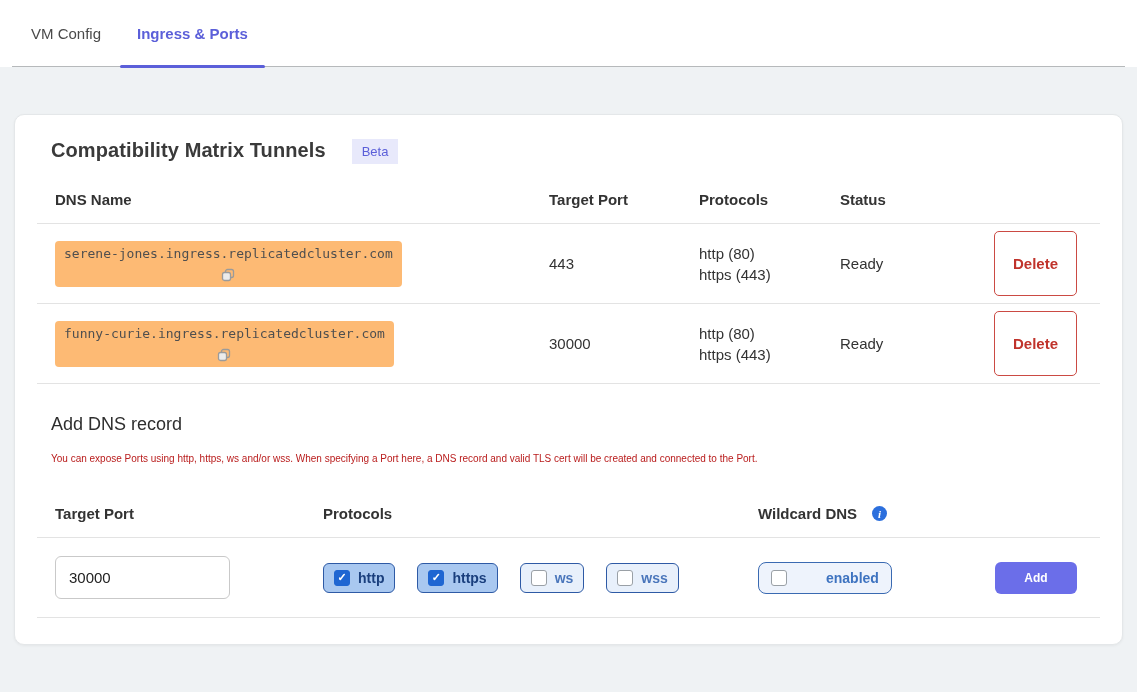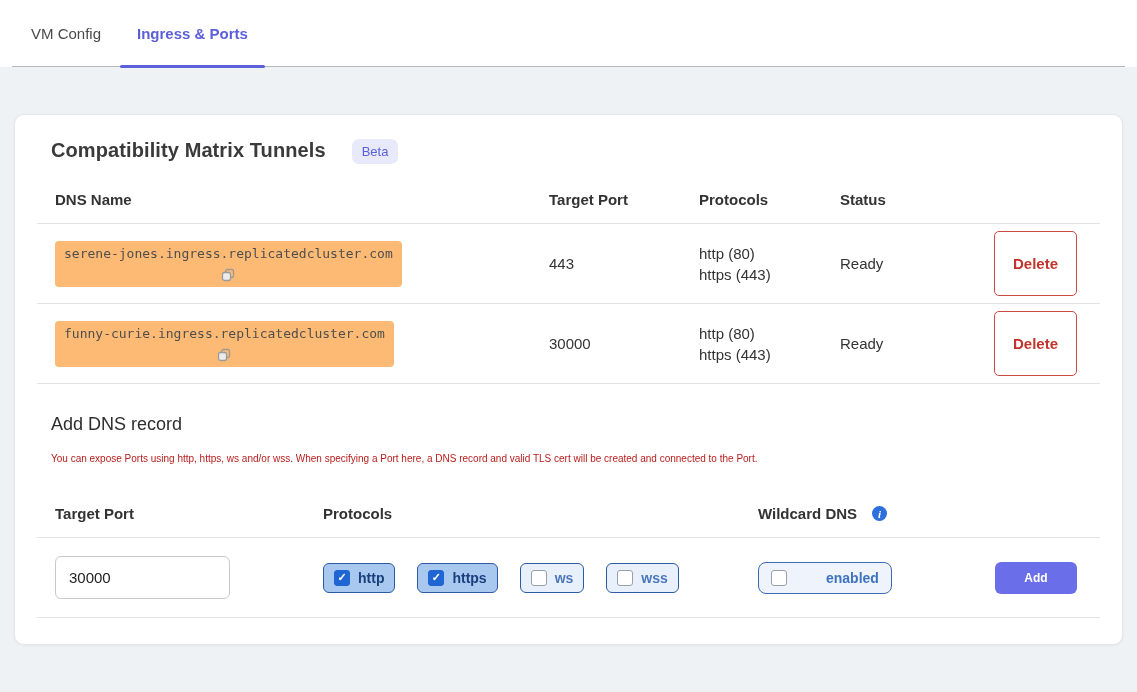--- a/index.html
+++ b/index.html
@@ -39,21 +39,21 @@
     background: #fff;
     border: 1px solid #e4e7e9;
     border-radius: 10px;
     box-shadow: 0 1px 3px rgba(0,0,0,0.05);
     padding: 24px 22px 26px;
   }
   .card-title-row { display: flex; gap: 26px; padding-left: 14px; }
   .card-title { font-size: 20px; font-weight: 700; color: #3a3a3a; letter-spacing: .1px; }
   .badge {
     background: #e8e9fb; color: #5b5fd9;
-    font-size: 13px; padding: 5px 10px; border-radius: 7px;
+    font-size: 13px; padding: 5px 10px; border-radius: 0;
   }
   
   .trow { display: flex; align-items: center; padding-left: 18px; border-bottom: 1px solid #e3e3e3; }
   .thead { height: 48px; margin-top: 12px; }
   .th { font-weight: 700; font-size: 15px; color: #333; }
   .drow { height: 80px; }
   .col-dns   { width: 494px; }
   .col-port  { width: 150px; font-size: 15px; color: #333; }
   .col-proto { width: 141px; font-size: 15px; color: #333; line-height: 21px; }
   .col-status{ width: 100px; font-size: 15px; color: #333; }

